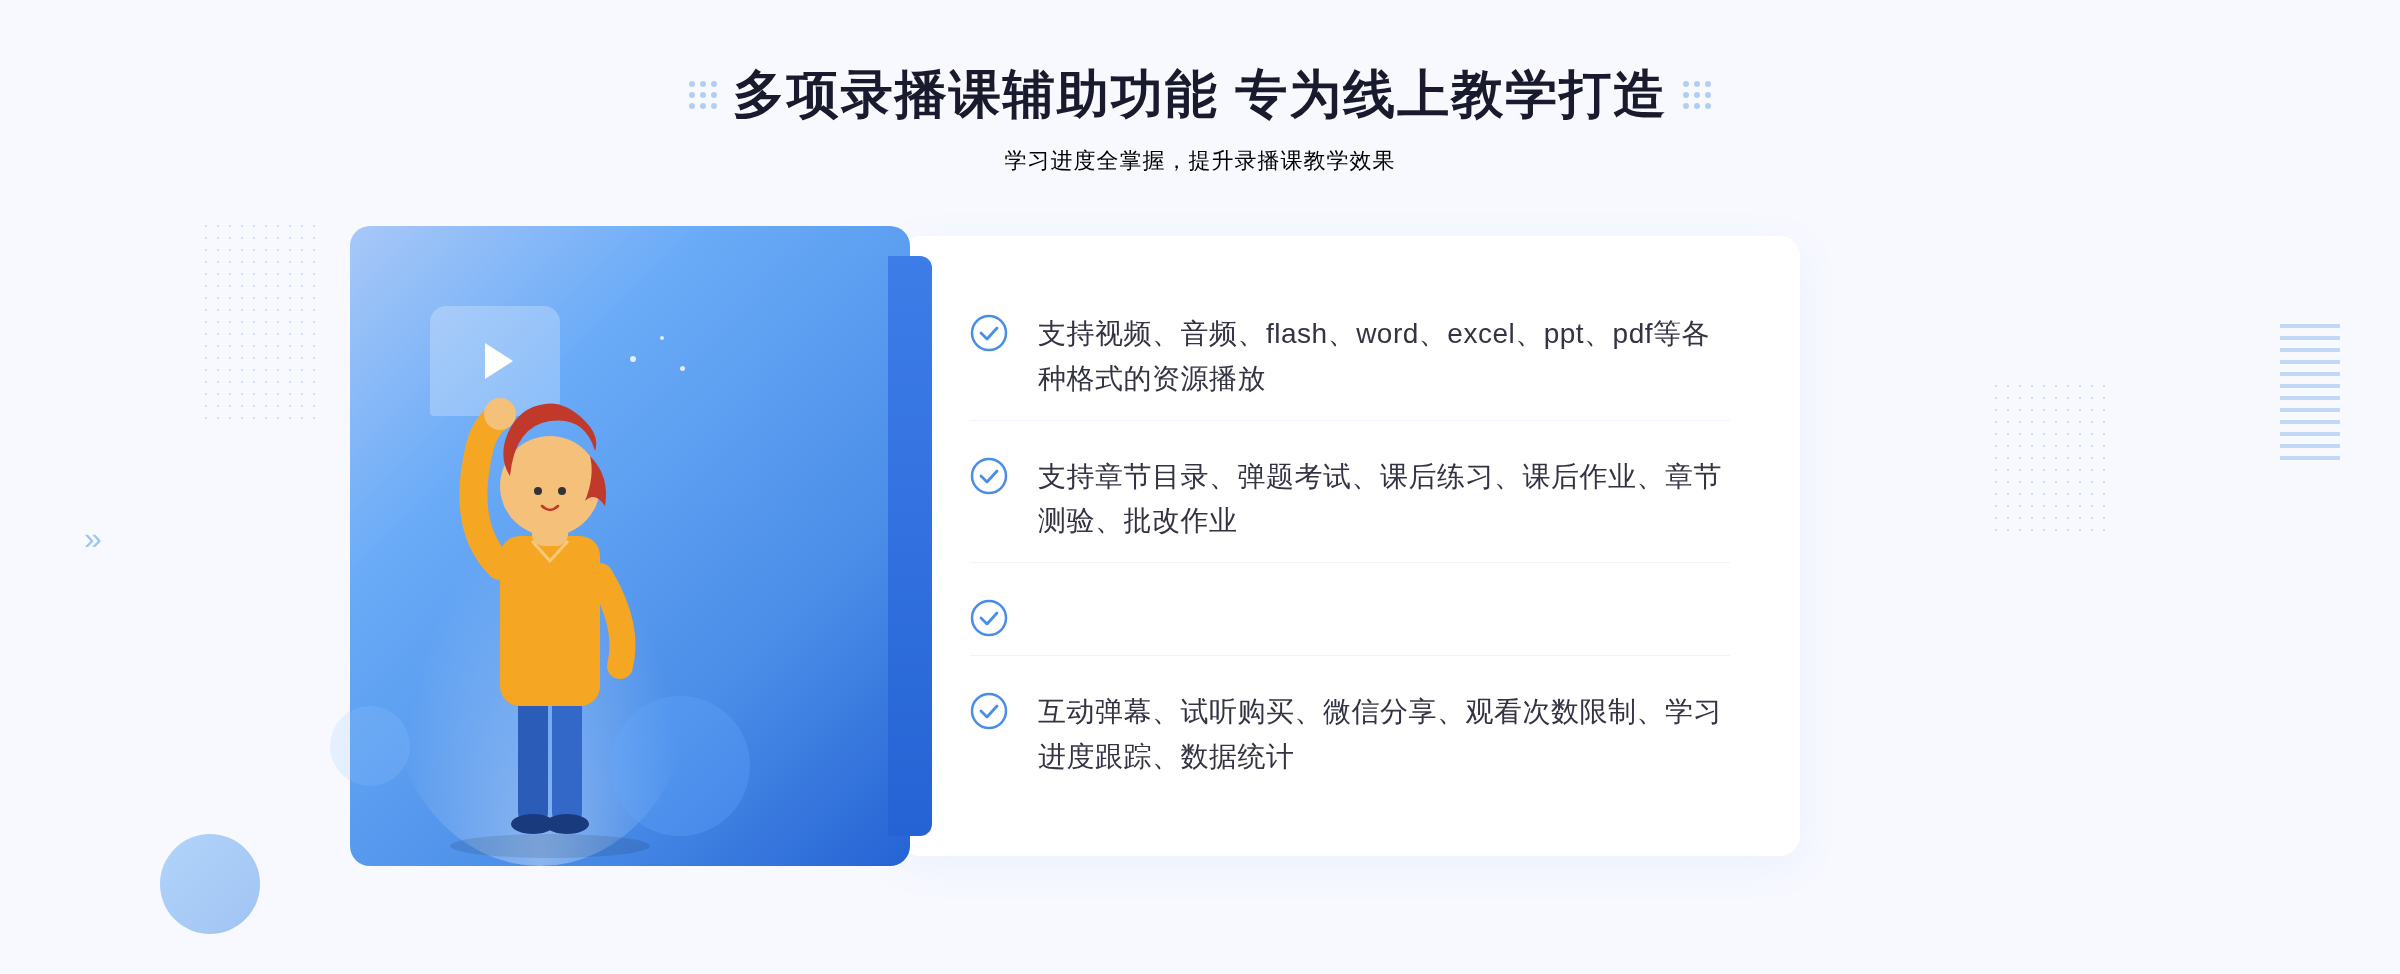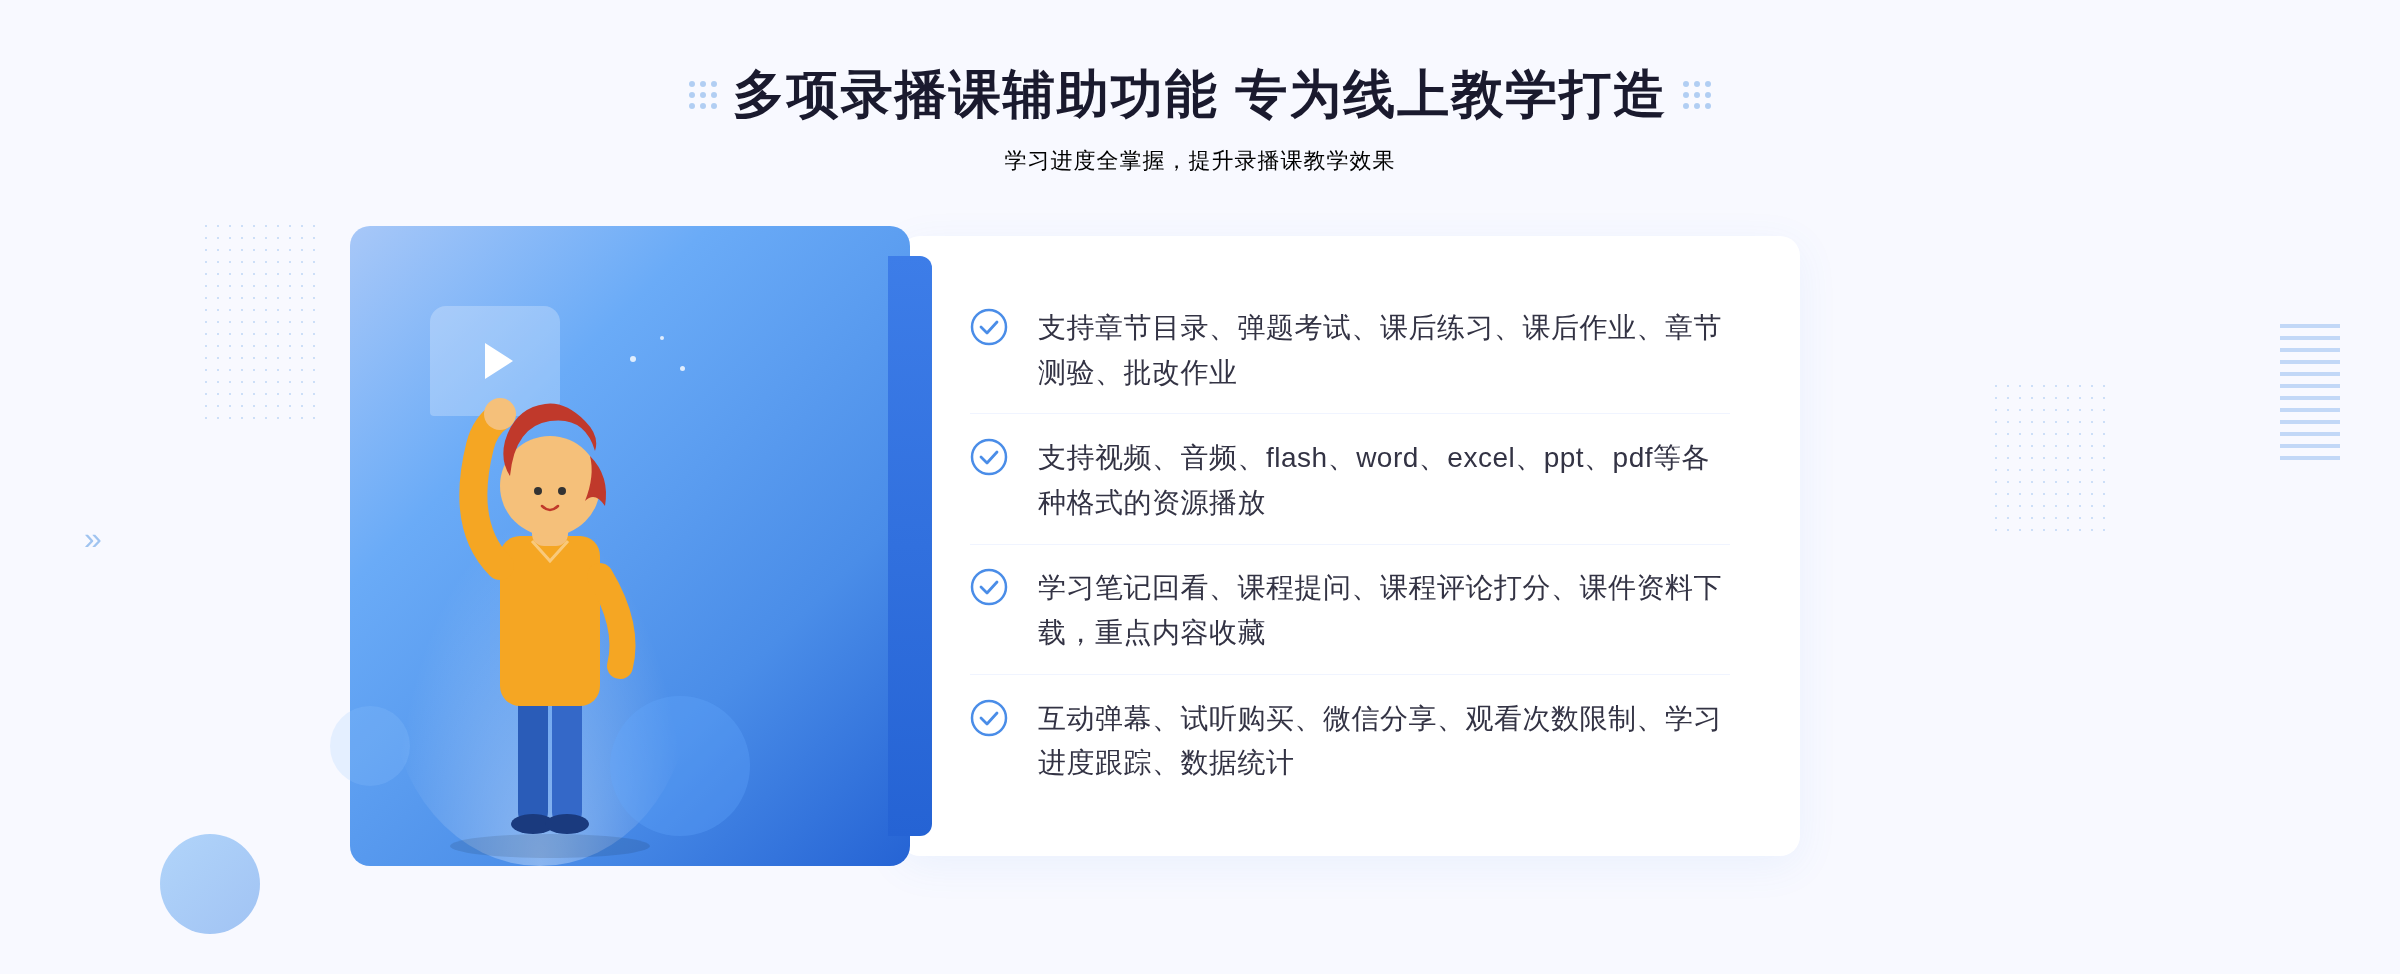--- a/index.html
+++ b/index.html
@@ -404,41 +404,40 @@
 
     <div class="features-card">
 
       <div class="feature-item">
         <div class="check-icon">
           <svg viewBox="0 0 38 38" xmlns="http://www.w3.org/2000/svg">
             <circle cx="19" cy="19" r="17" fill="none" stroke="#4a8de8" stroke-width="2.5"></circle>
             <path d="M 11 19 L 17 25 L 27 14" stroke="#4a8de8" stroke-width="2.8" fill="none" stroke-linecap="round" stroke-linejoin="round"></path>
           </svg>
         </div>
-        <span class="feature-text">支持章节目录、弹题考试、课后练习、课后作业、章节测验、批改作业</span>
+        <span class="feature-text">支持视频、音频、flash、word、excel、ppt、pdf等各种格式的资源播放</span>
       </div>
 
       <div class="feature-item">
         <div class="check-icon">
           <svg viewBox="0 0 38 38" xmlns="http://www.w3.org/2000/svg">
             <circle cx="19" cy="19" r="17" fill="none" stroke="#4a8de8" stroke-width="2.5"></circle>
             <path d="M 11 19 L 17 25 L 27 14" stroke="#4a8de8" stroke-width="2.8" fill="none" stroke-linecap="round" stroke-linejoin="round"></path>
           </svg>
         </div>
-        <span class="feature-text">支持视频、音频、flash、word、excel、ppt、pdf等各种格式的资源播放</span>
+        <span class="feature-text">支持章节目录、弹题考试、课后练习、课后作业、章节测验、批改作业</span>
       </div>
 
       <div class="feature-item">
         <div class="check-icon">
           <svg viewBox="0 0 38 38" xmlns="http://www.w3.org/2000/svg">
             <circle cx="19" cy="19" r="17" fill="none" stroke="#4a8de8" stroke-width="2.5"></circle>
             <path d="M 11 19 L 17 25 L 27 14" stroke="#4a8de8" stroke-width="2.8" fill="none" stroke-linecap="round" stroke-linejoin="round"></path>
           </svg>
         </div>
-        <span class="feature-text">学习笔记回看、课程提问、课程评论打分、课件资料下载，重点内容收藏</span>
       </div>
 
       <div class="feature-item">
         <div class="check-icon">
           <svg viewBox="0 0 38 38" xmlns="http://www.w3.org/2000/svg">
             <circle cx="19" cy="19" r="17" fill="none" stroke="#4a8de8" stroke-width="2.5"></circle>
             <path d="M 11 19 L 17 25 L 27 14" stroke="#4a8de8" stroke-width="2.8" fill="none" stroke-linecap="round" stroke-linejoin="round"></path>
           </svg>
         </div>
         <span class="feature-text">互动弹幕、试听购买、微信分享、观看次数限制、学习进度跟踪、数据统计</span>

